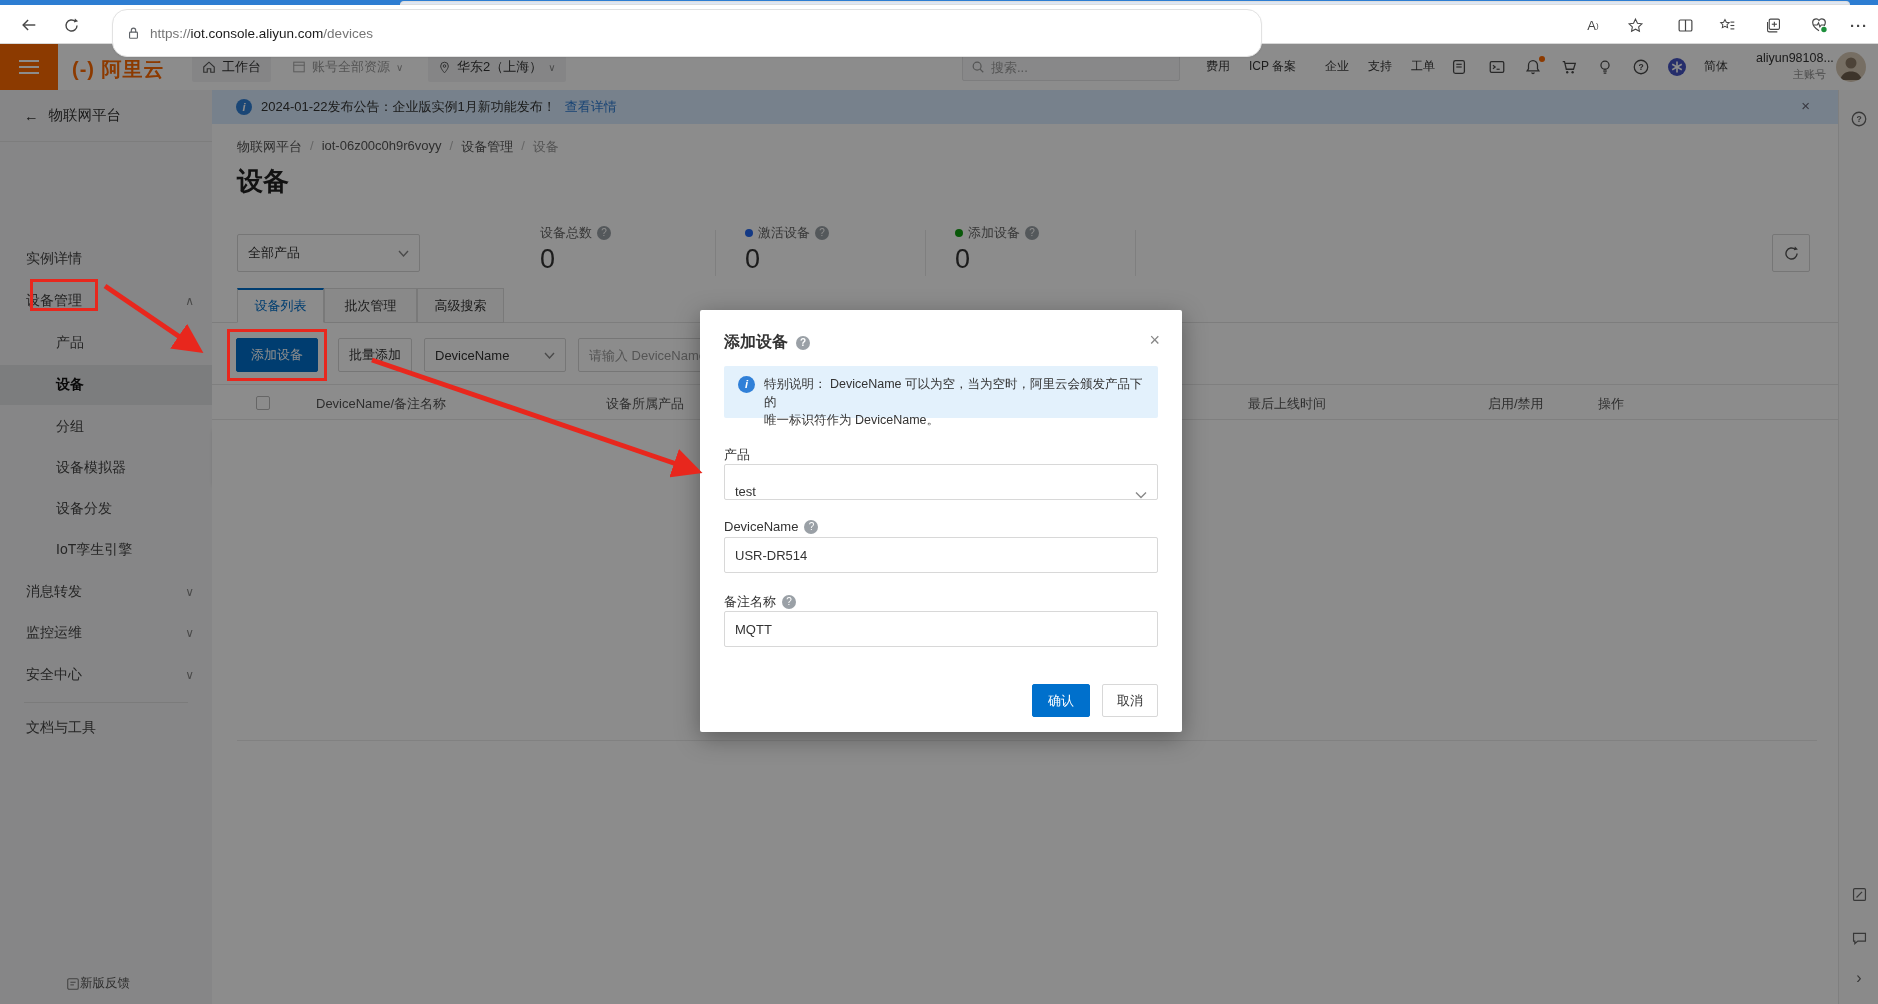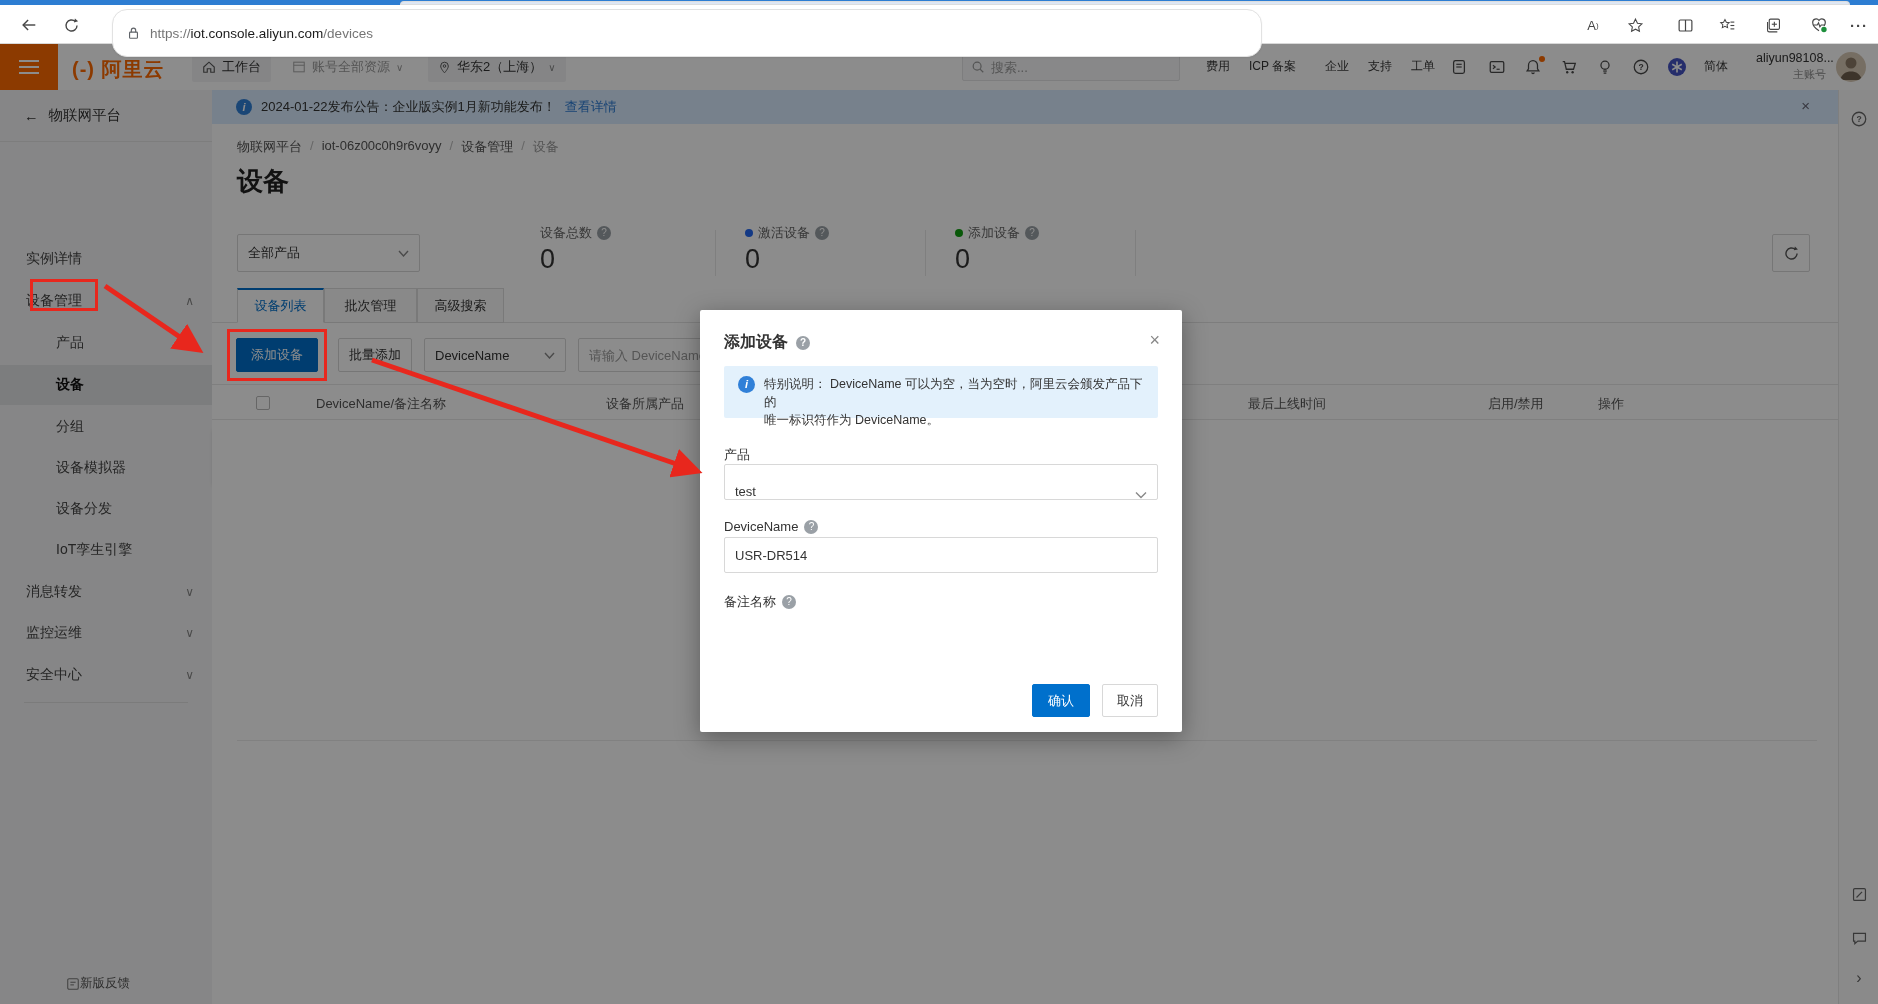--- a/index.html
+++ b/index.html
@@ -261,20 +261,23 @@
       </div>
     <div class="sb-item" style="top:523px;">
         <span class="lbl">监控运维</span>
         <span class="chev">∨</span>
       </div>
     <div class="sb-item" style="top:565px;">
         <span class="lbl">安全中心</span>
         <span class="chev">∨</span>
       </div>
     <div class="sb-divider" style="top:612px;"></div>
+    <div class="sb-item" style="top:618px;">
+        <span class="lbl">文档与工具</span>
+      </div>
     <div class="sb-feedback">
       <span>
           <svg class="ic" width="14" height="14" viewBox="0 0 16 16">
             <rect x="2" y="2" width="12" height="12" rx="1.5" fill="none" stroke="#777" stroke-width="1.2"></rect>
             <line x1="5" y1="6" x2="11" y2="6" stroke="#777" stroke-width="1.2"></line>
             <line x1="5" y1="9" x2="9" y2="9" stroke="#777" stroke-width="1.2"></line>
           </svg>
         </span>
       <span>新版反馈</span>
     </div>
@@ -431,20 +434,23 @@
       <span>DeviceName</span>
         <span class="qmark">?</span>
     </div>
     <div class="inputbox m-field" style="top:227px;position:absolute;">
       <input value="USR-DR514" style="">
     </div>
 
     <div class="m-label" style="top:283px;">
       <span>备注名称</span>
         <span class="qmark">?</span>
+    </div>
+    <div class="inputbox m-field" style="top:301px;position:absolute;">
+      <input value="MQTT" style="">
     </div>
 
     <div class="btn primary m-btn" style="left:332px;width:58px;">确认</div>
     <div class="btn plain m-btn" style="left:402px;width:56px;">取消</div>
   </div>
 
   <div class="annot" style="left:30px;top:279px;width:68px;height:32px;"></div>
   <div class="annot" style="left:227px;top:329px;width:100px;height:52px;"></div>
   <svg class="arrows" viewBox="0 0 1878 1004">
     <defs>

